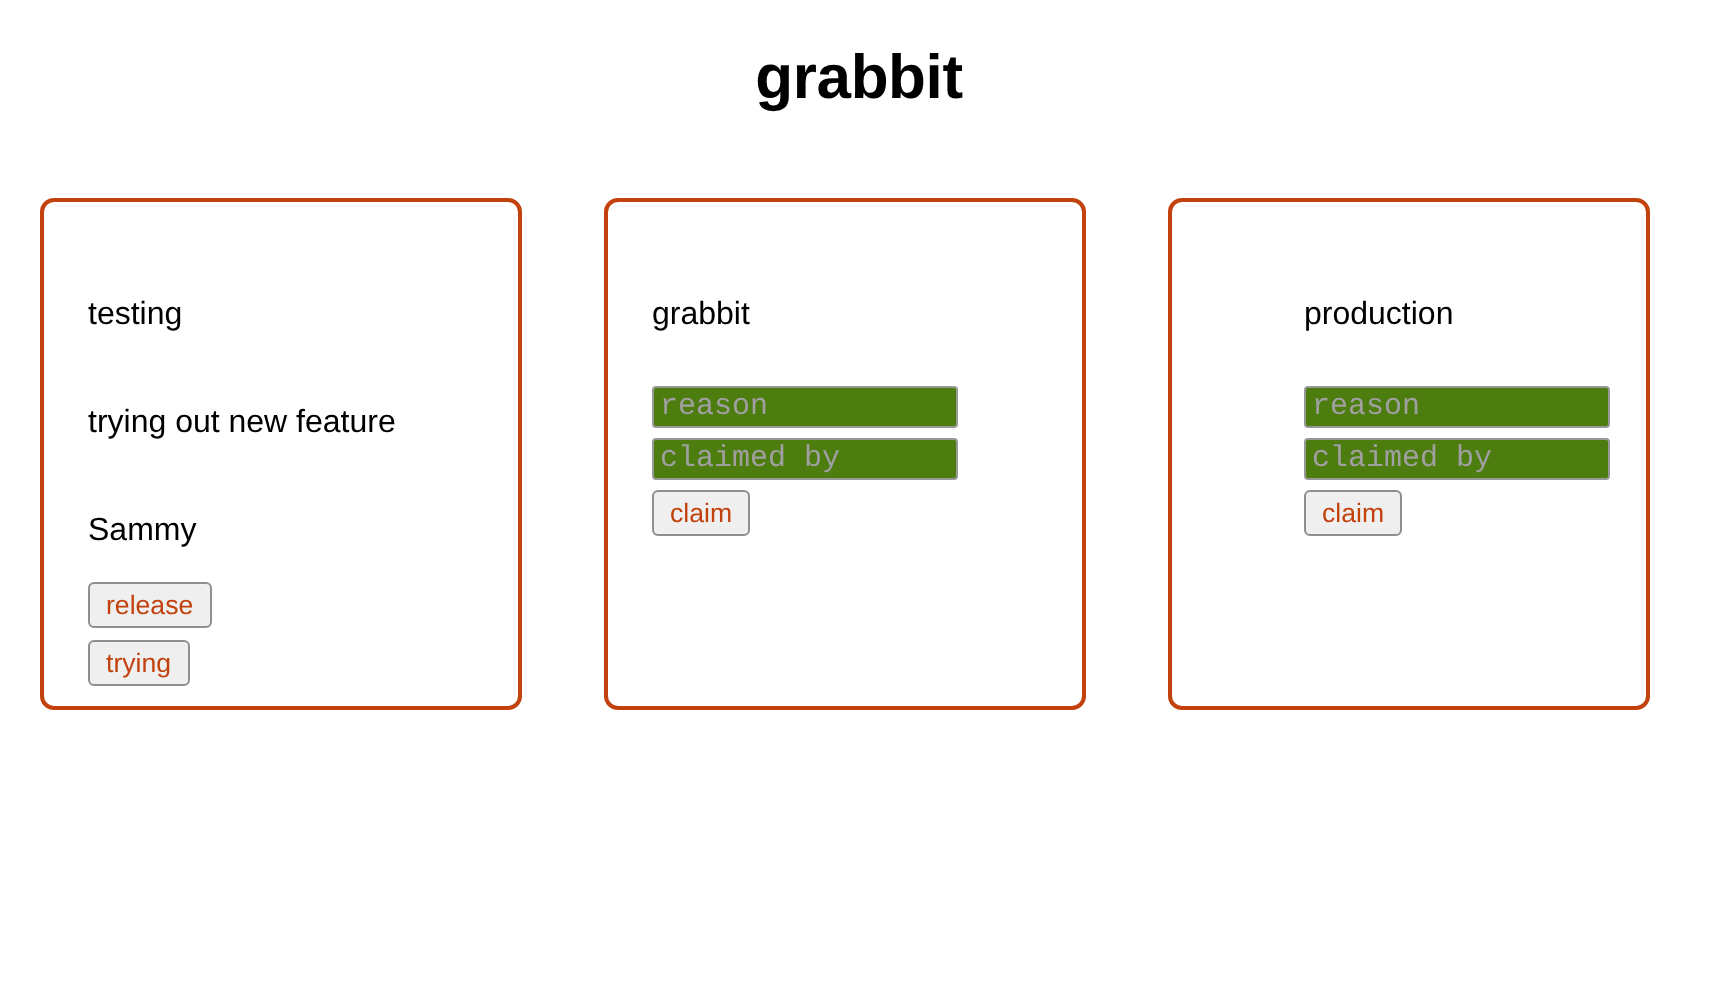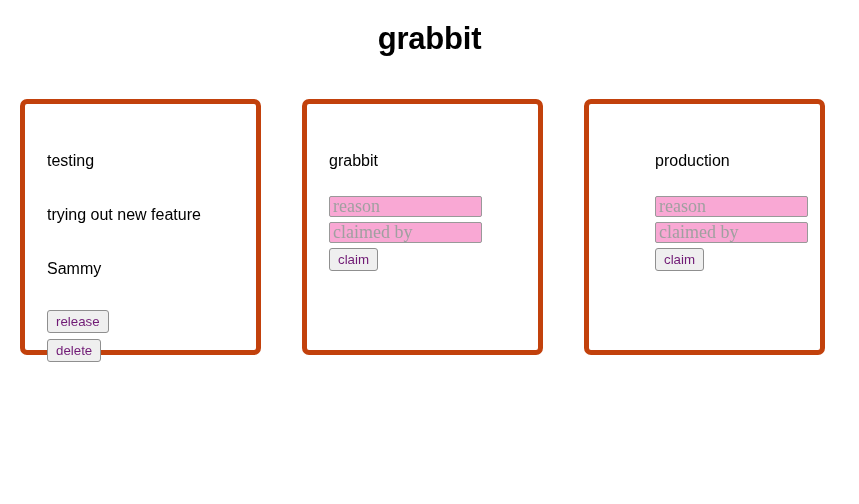--- a/index.html
+++ b/index.html
@@ -40,21 +40,21 @@
     left: 20px;
     width: 820px;
     height: 256px;
   }
 
   .card {
     position: absolute;
     top: 0;
     width: 241px;
     height: 256px;
-    border: 5px solid #c2410c;
+    border: 2px solid #c2410c;
     border-radius: 7px;
     background: #ffffff;
   }
 
   .card-1 { left: 0px; }
   .card-2 { left: 282px; }
   .card-3 { left: 564px; padding-left: 44px; }
 
   .card-inner {
     padding: 16px 22px;
@@ -77,53 +77,53 @@
   .field-stack {
     margin-top: 26px;
   }
 
   .txt-input {
     display: block;
     width: 153px;
     height: 21px;
     margin: 0 0 5px 0;
     padding: 1px 3px;
-    font-family: Liberation Serif, serif;
-    font-size: 18px;
+    font-family: Liberation Mono, monospace;
+    font-size: 15px;
     line-height: 17px;
     color: #000000;
-    background: #f9a8d4;
+    background: #4d7c0f;
     border: 1px solid #999999;
     border-radius: 2px;
     outline: none;
   }
   .txt-input::placeholder { color: #a0a0a0; opacity: 1; }
 
   .txt-input-wide { width: 155px; }
 
   .btn {
     display: inline-block;
     font-family: "Liberation Sans", sans-serif;
     font-size: 13.3px;
     line-height: 15px;
     padding: 3px 8px;
     margin: 0;
-    color: #701a75;
+    color: #c2410c;
     background: #efefef;
     border: 1px solid #8f8f8f;
     border-radius: 3px;
     cursor: pointer;
   }
 
   .btn-block {
     display: block;
     margin-bottom: 6px;
   }
 
-  .actions { margin-top: 32px; }
+  .actions { margin-top: 16px; }
 
   .create-card {
     position: absolute;
     top: 395px;
     left: 20px;
     width: 241px;
     height: 89px;
     border: 1px solid #000000;
     border-radius: 7px;
     background: #ffffff;
@@ -142,21 +142,21 @@
 
   <div class="card-row">
 
     <div class="card card-1">
       <div class="card-inner">
         <p class="res-name">testing</p>
         <p class="res-line">trying out new feature</p>
         <p class="res-line">Sammy</p>
         <div class="actions">
           <button class="btn btn-block">release</button>
-          <button class="btn btn-block">delete</button>
+          <button class="btn btn-block">trying</button>
         </div>
       </div>
     </div>
 
     <div class="card card-2">
       <div class="card-inner">
         <p class="res-name">grabbit</p>
         <div class="field-stack">
           <input class="txt-input" type="text" placeholder="reason" style="">
           <input class="txt-input" type="text" placeholder="claimed by" style="">

